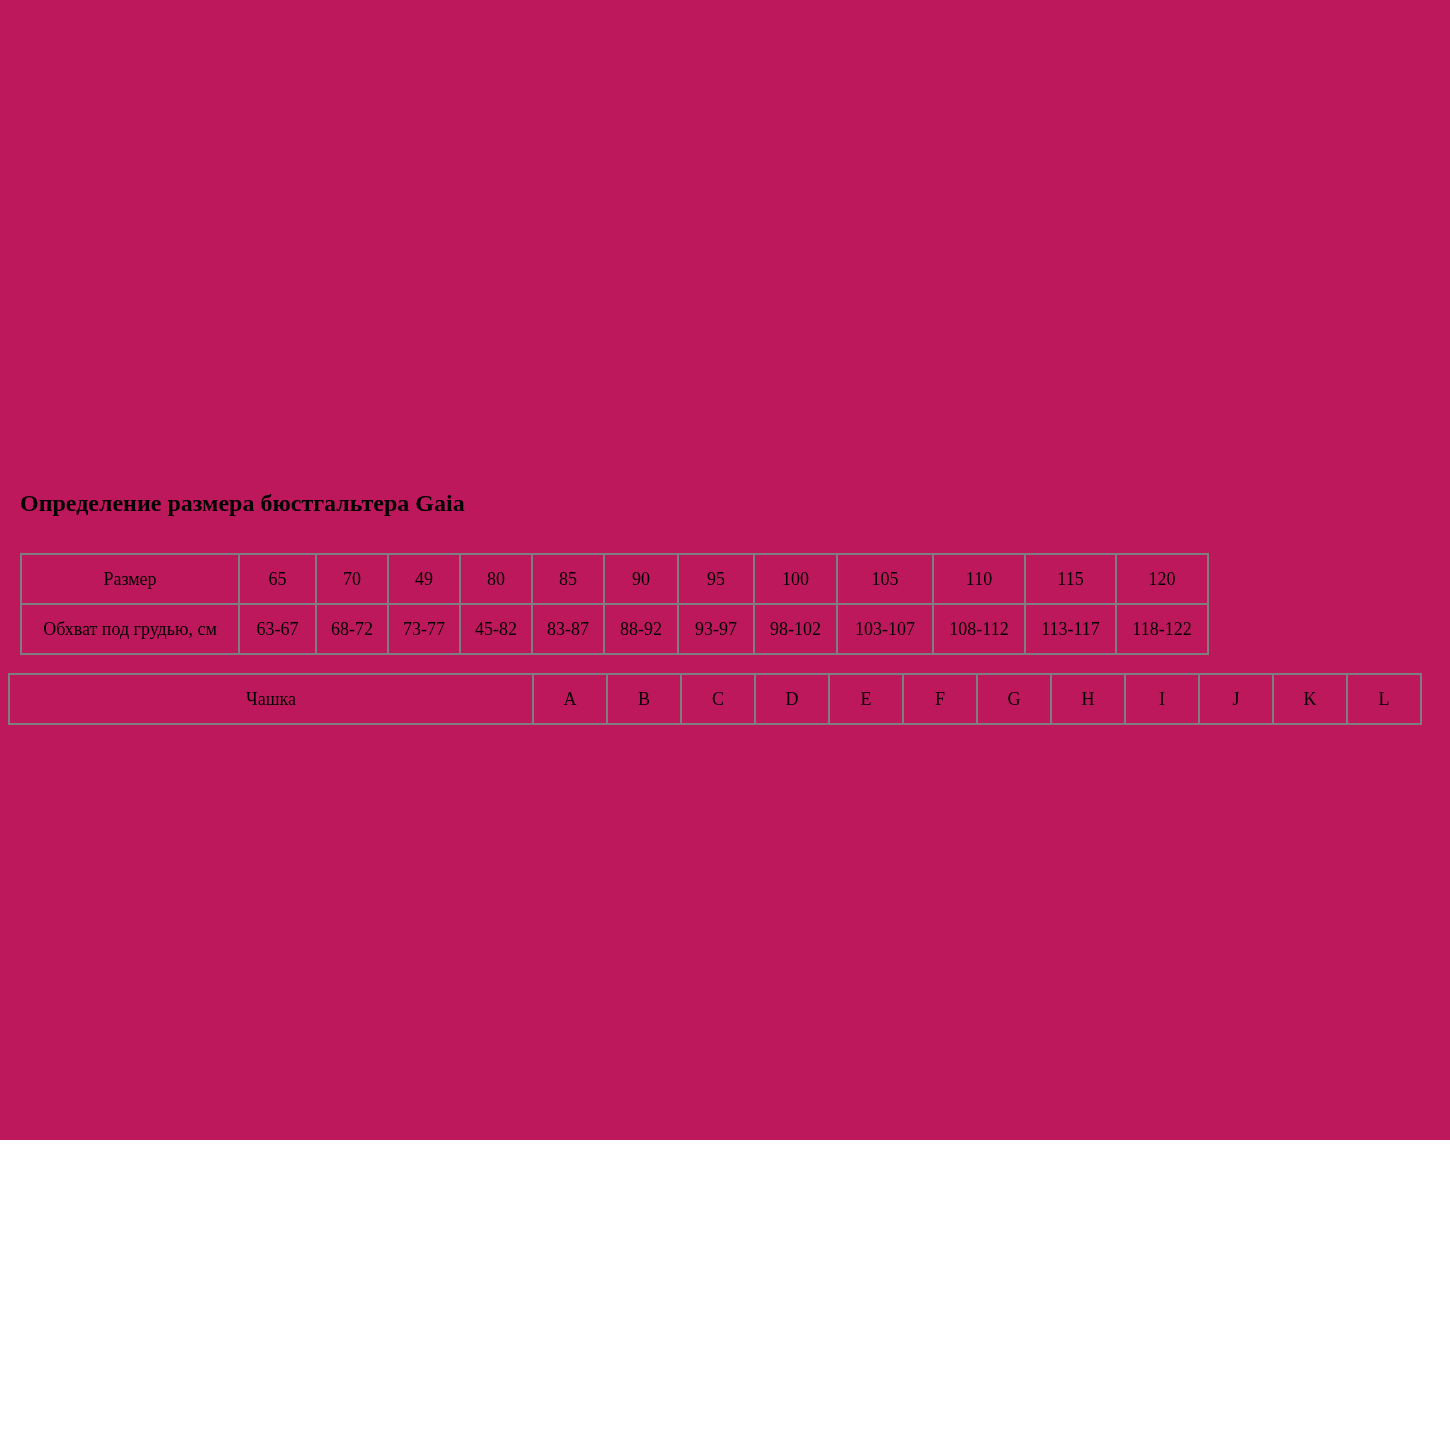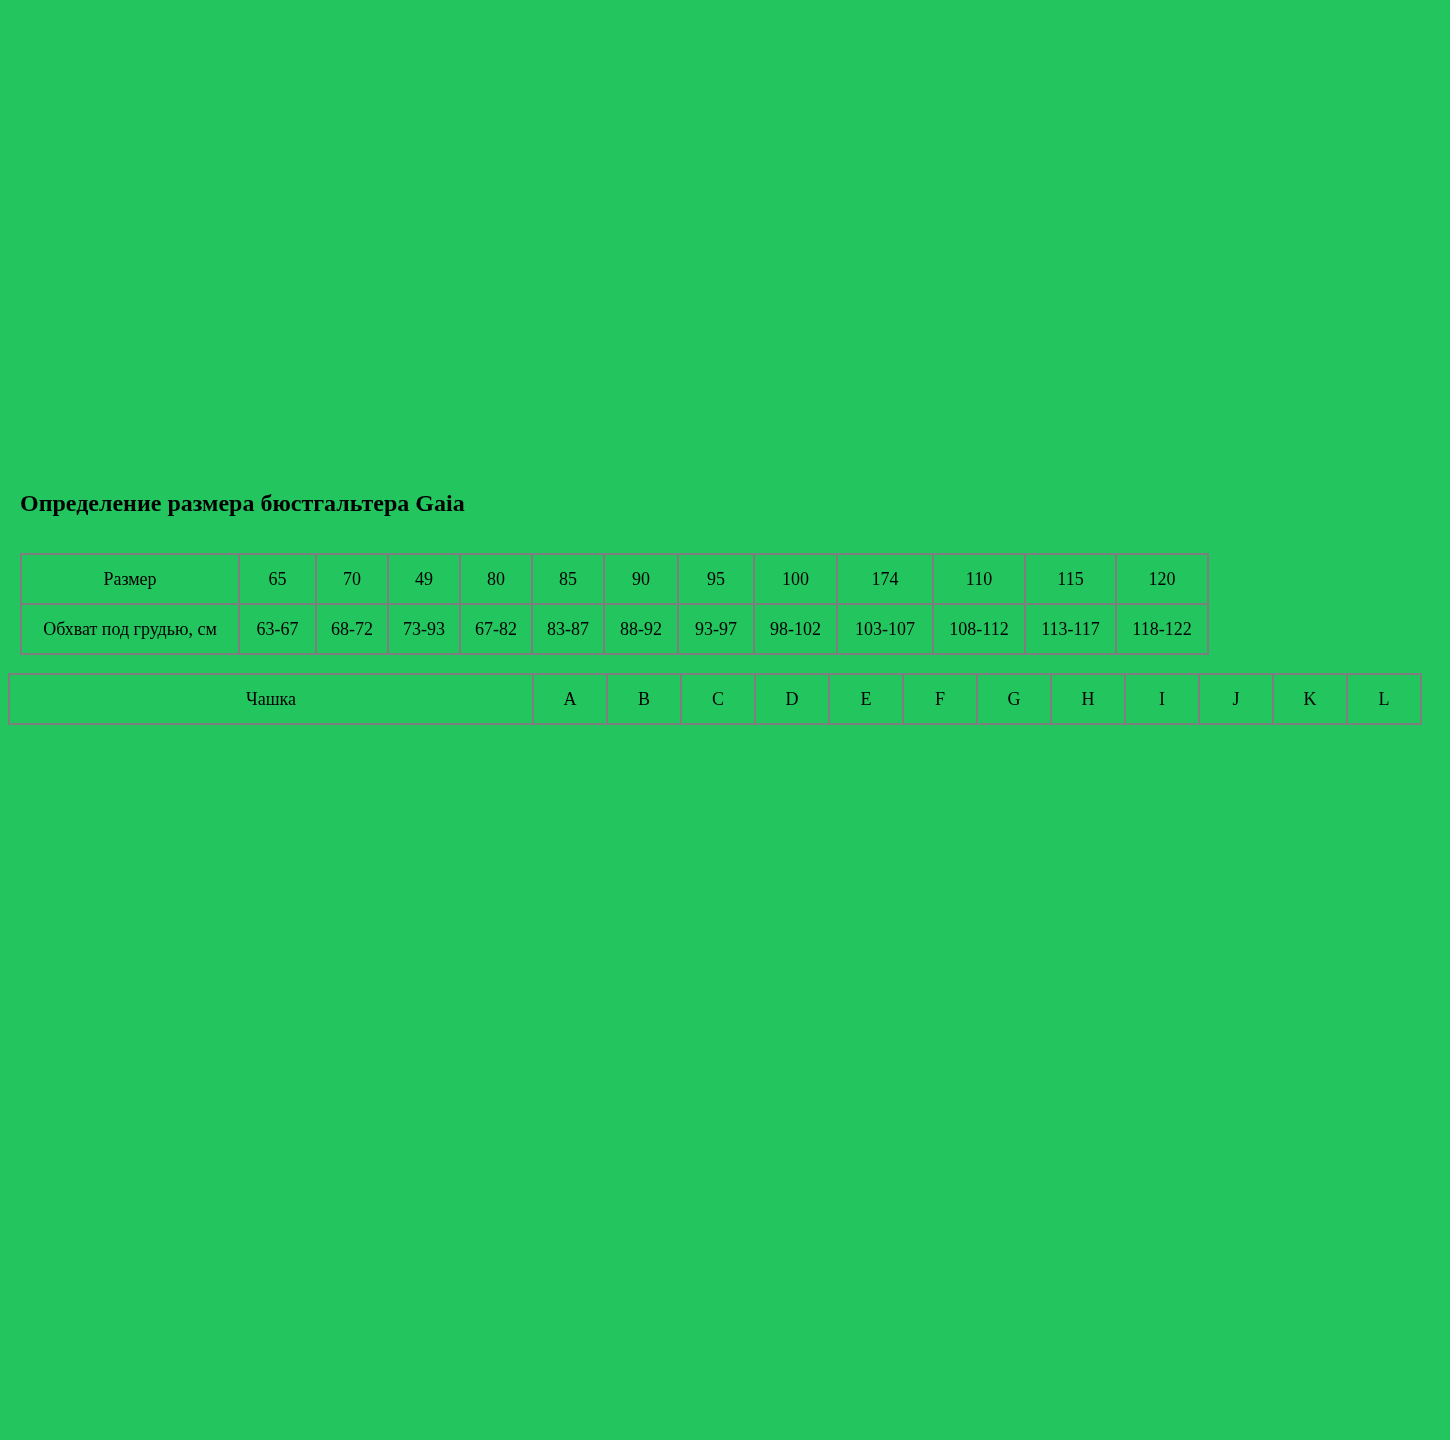--- a/index.html
+++ b/index.html
@@ -5,22 +5,22 @@
   html, body {
     margin: 0;
     padding: 0;
     background: #ffffff;
     color: #000000;
     font-family: "Liberation Serif", serif;
   }
   .page {
     position: relative;
     width: 1450px;
-    height: 1440px;
-    background: #22c55e;
+    height: 1140px;
+    background: #be185d;
     overflow: hidden;
   }
   .doc-title {
     position: absolute;
     left: 20px;
     top: 490px;
     margin: 0;
     font-size: 24px;
     font-weight: bold;
     line-height: 1.15;
@@ -80,31 +80,31 @@
       <tr>
         <td>Размер</td>
         <td>65</td>
         <td>70</td>
         <td>49</td>
         <td>80</td>
         <td>85</td>
         <td>90</td>
         <td>95</td>
         <td>100</td>
-        <td>174</td>
+        <td>105</td>
         <td>110</td>
         <td>115</td>
         <td>120</td>
       </tr>
       <tr>
         <td>Обхват под грудью, см</td>
         <td>63-67</td>
         <td>68-72</td>
-        <td>73-93</td>
-        <td>67-82</td>
+        <td>73-77</td>
+        <td>45-82</td>
         <td>83-87</td>
         <td>88-92</td>
         <td>93-97</td>
         <td>98-102</td>
         <td>103-107</td>
         <td>108-112</td>
         <td>113-117</td>
         <td>118-122</td>
       </tr>
     </tbody>

